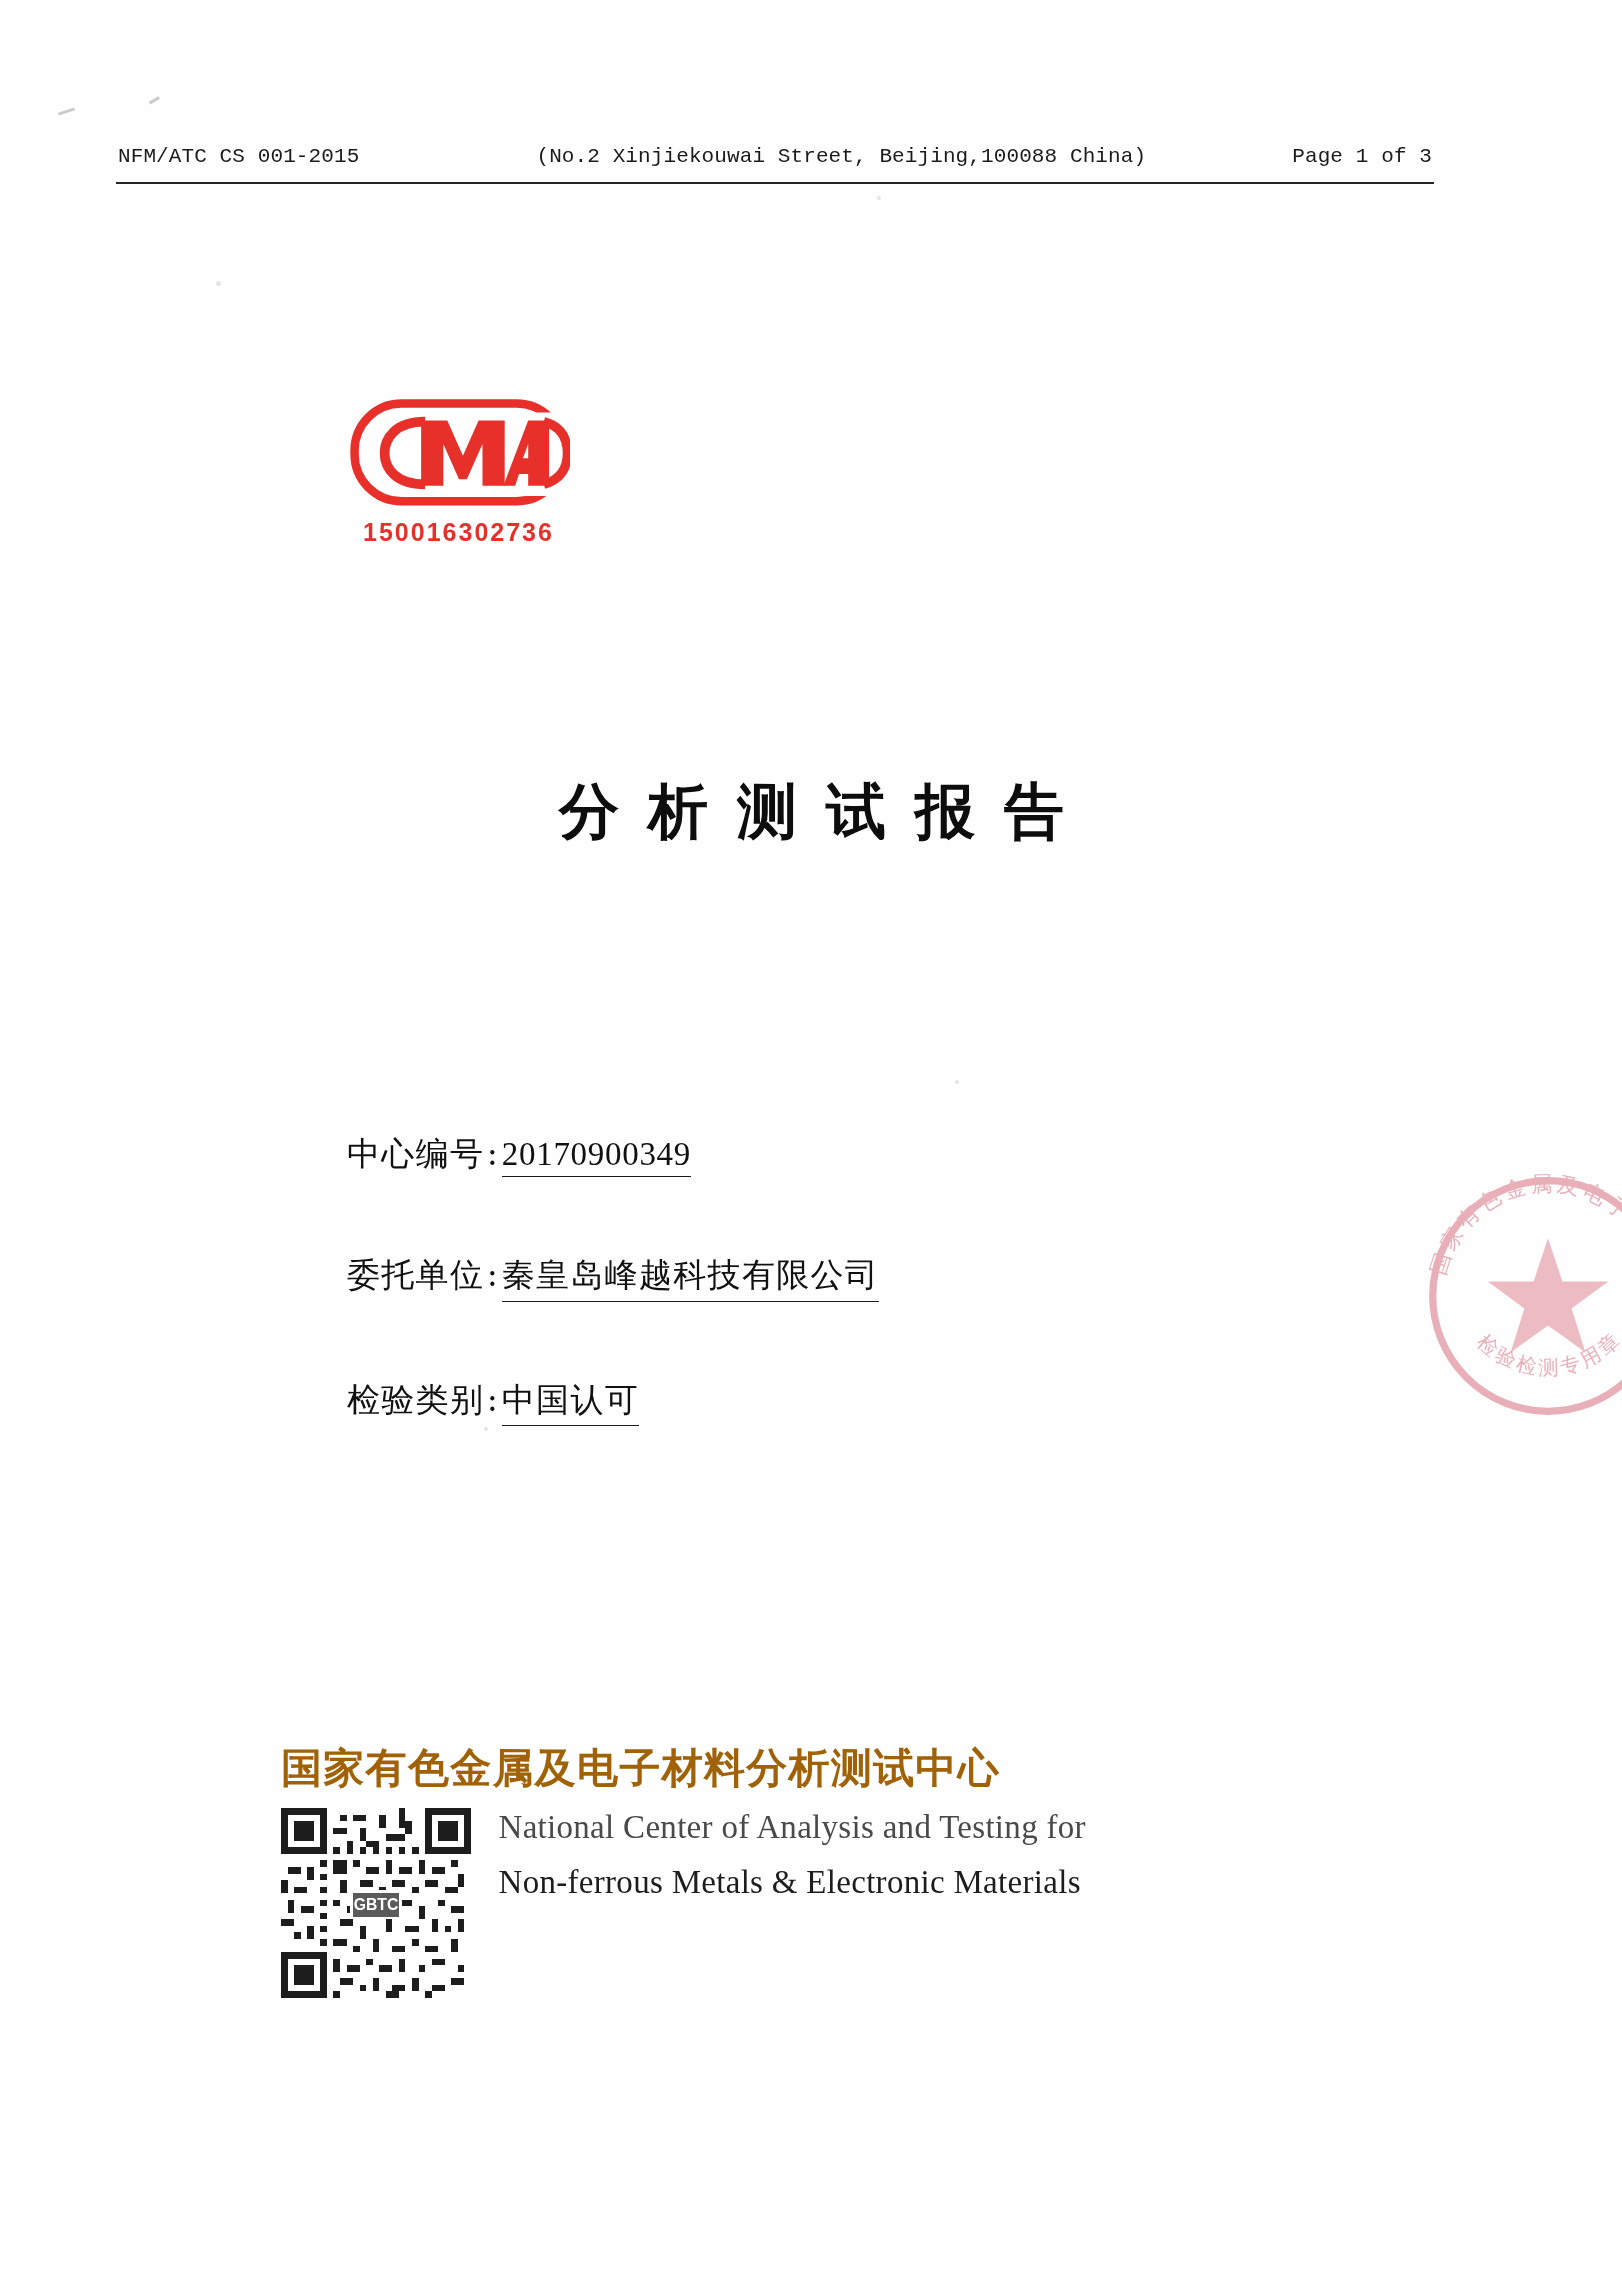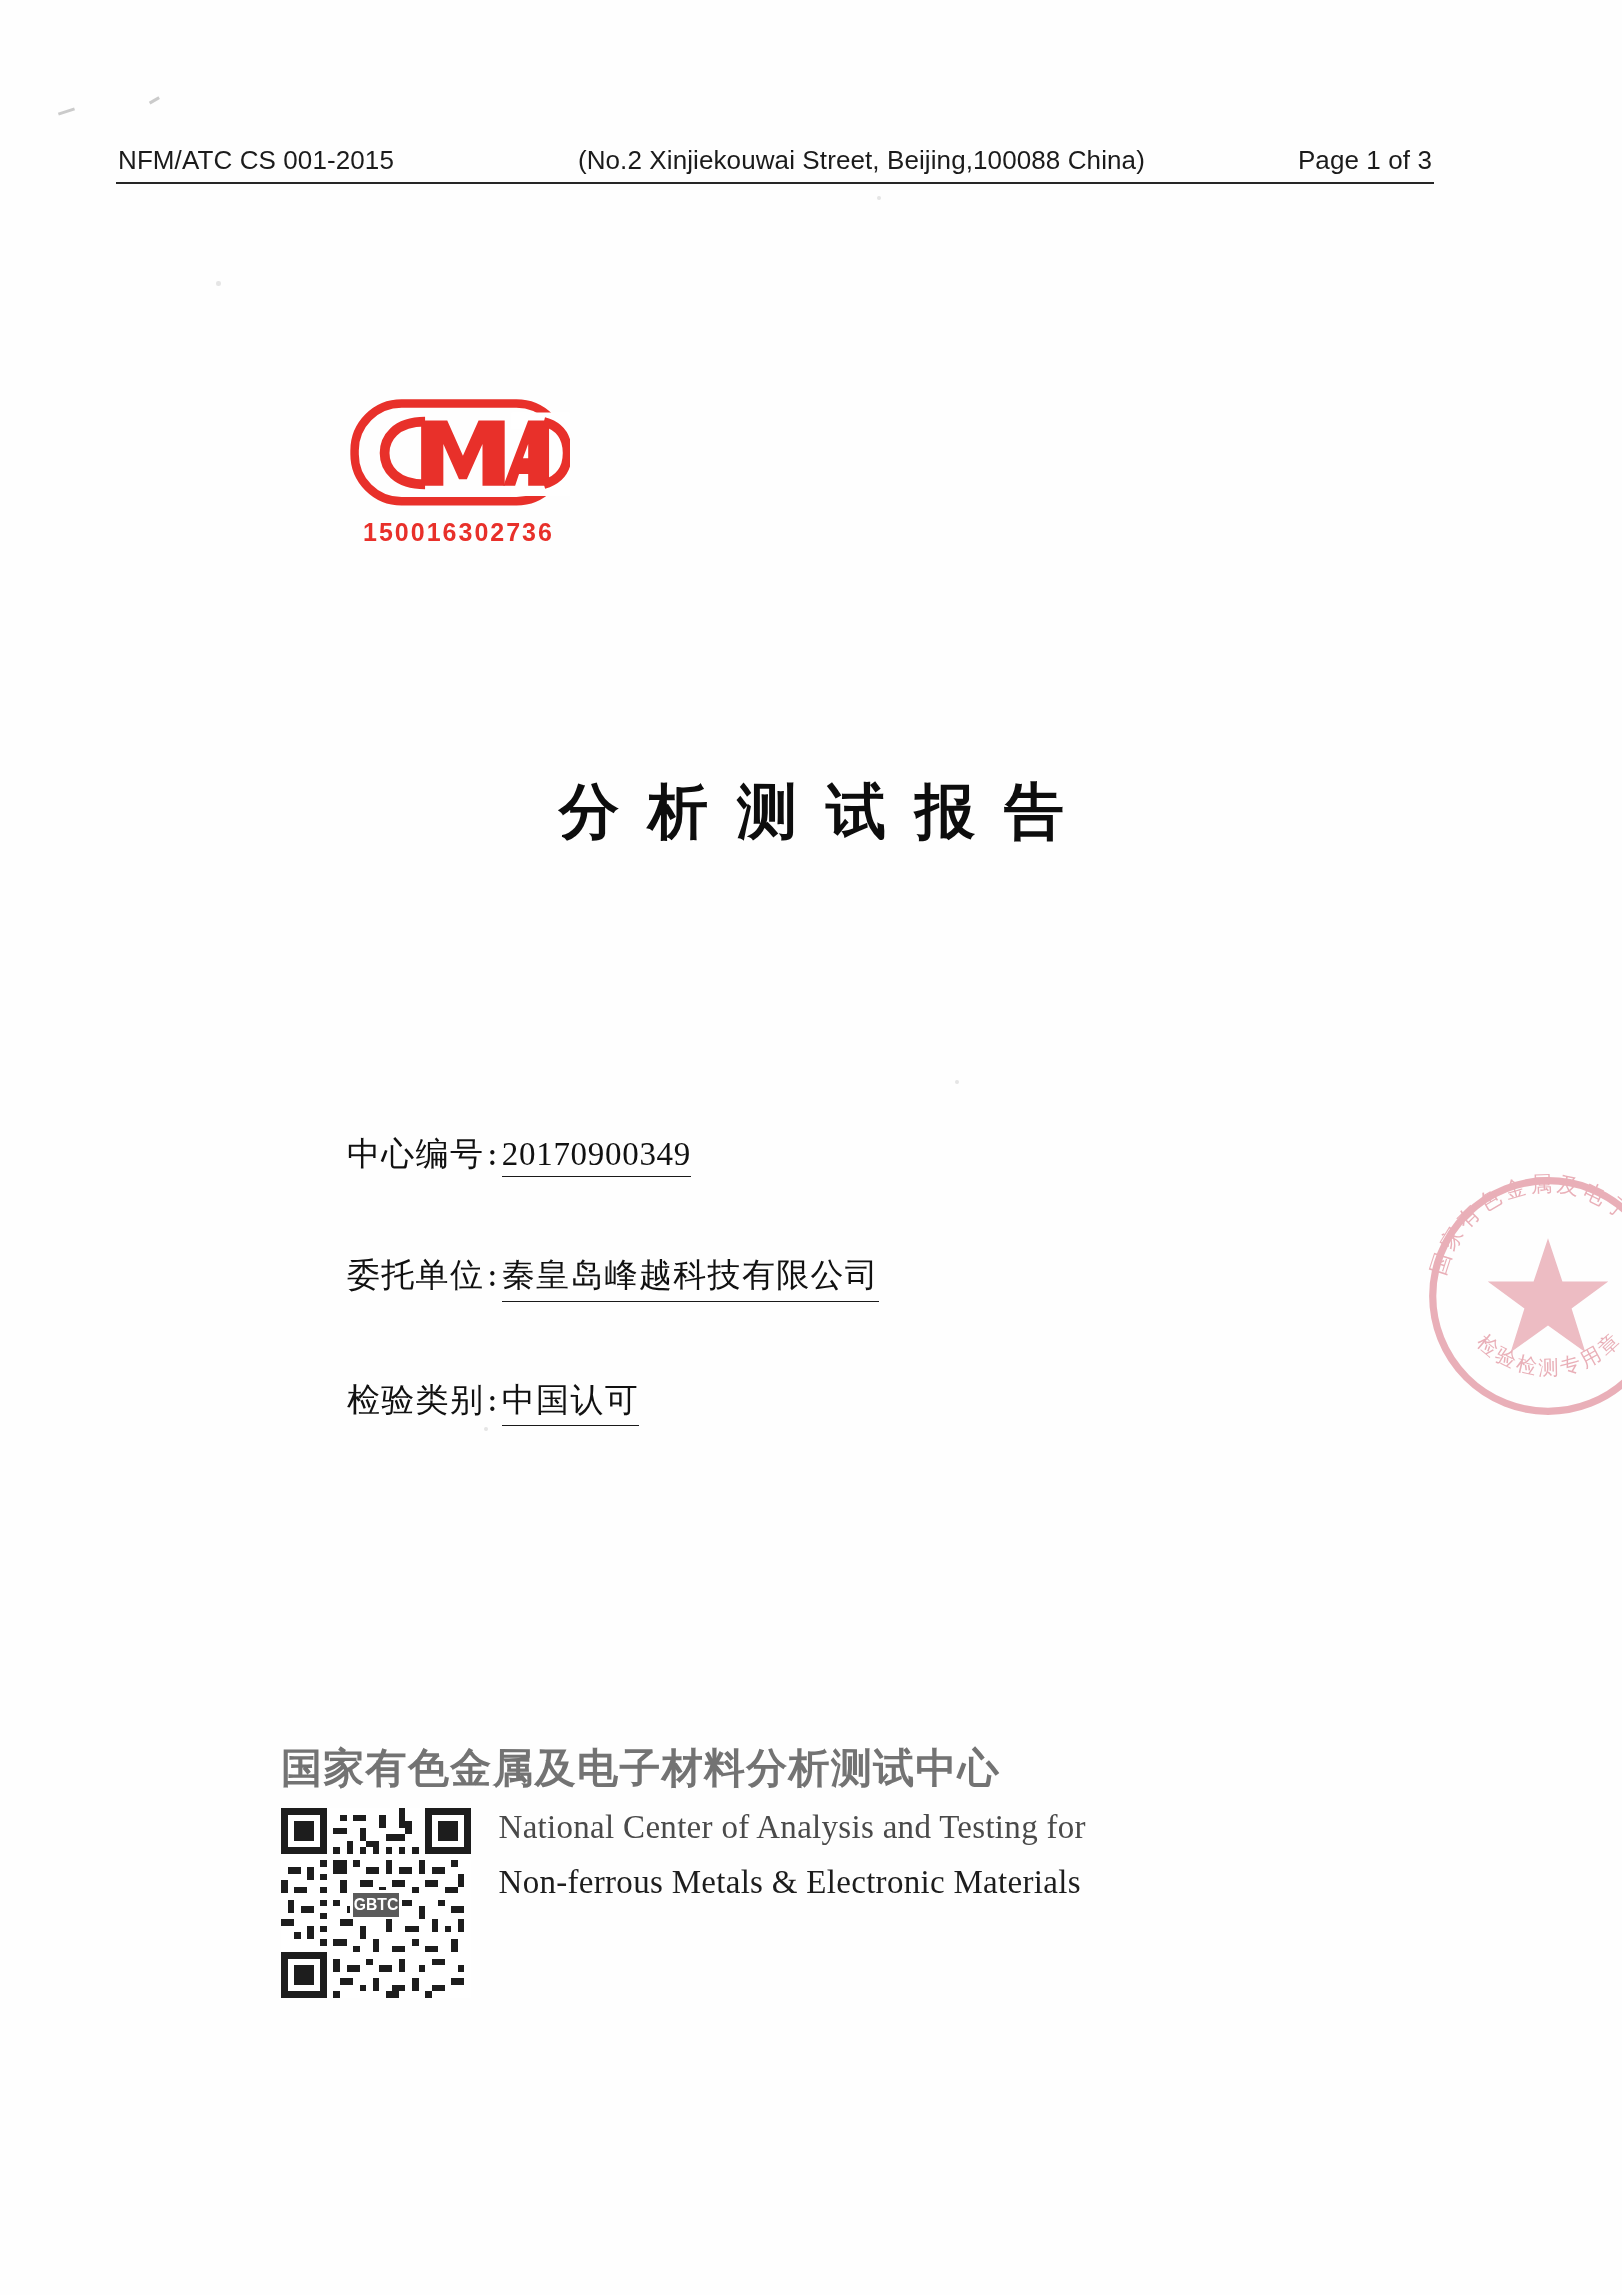--- a/index.html
+++ b/index.html
@@ -33,22 +33,22 @@
 
   
   .header {
     position: absolute;
     left: 118px;
     top: 145px;
     width: 1314px;
     display: flex;
     align-items: flex-end;
     justify-content: space-between;
-    font-family: Liberation Sans, sans-serif;
-    font-size: 26px;
+    font-family: Liberation Mono, monospace;
+    font-size: 21px;
     letter-spacing: 0.1px;
     color: #1b1b1b;
   }
   .header-left  { white-space: nowrap; }
   .header-mid   { white-space: nowrap; margin-left: 31px; }
   .header-right { white-space: nowrap; }
   .header-rule {
     position: absolute;
     left: 116px;
     top: 182px;
@@ -158,21 +158,21 @@
     position: absolute;
     left: 281px;
     top: 1741px;
     width: 1112px;
   }
   .org-cn {
     font-family: "DejaVu Serif", serif;
     font-size: 41px;
     font-weight: 700;
     letter-spacing: 1.3px;
-    color: #737373;
+    color: #a16207;
     white-space: nowrap;
   }
   .footer-row {
     margin-top: 9.2px;
     display: flex;
     align-items: flex-start;
   }
   .qr {
     width: 190px;
     height: 190px;

